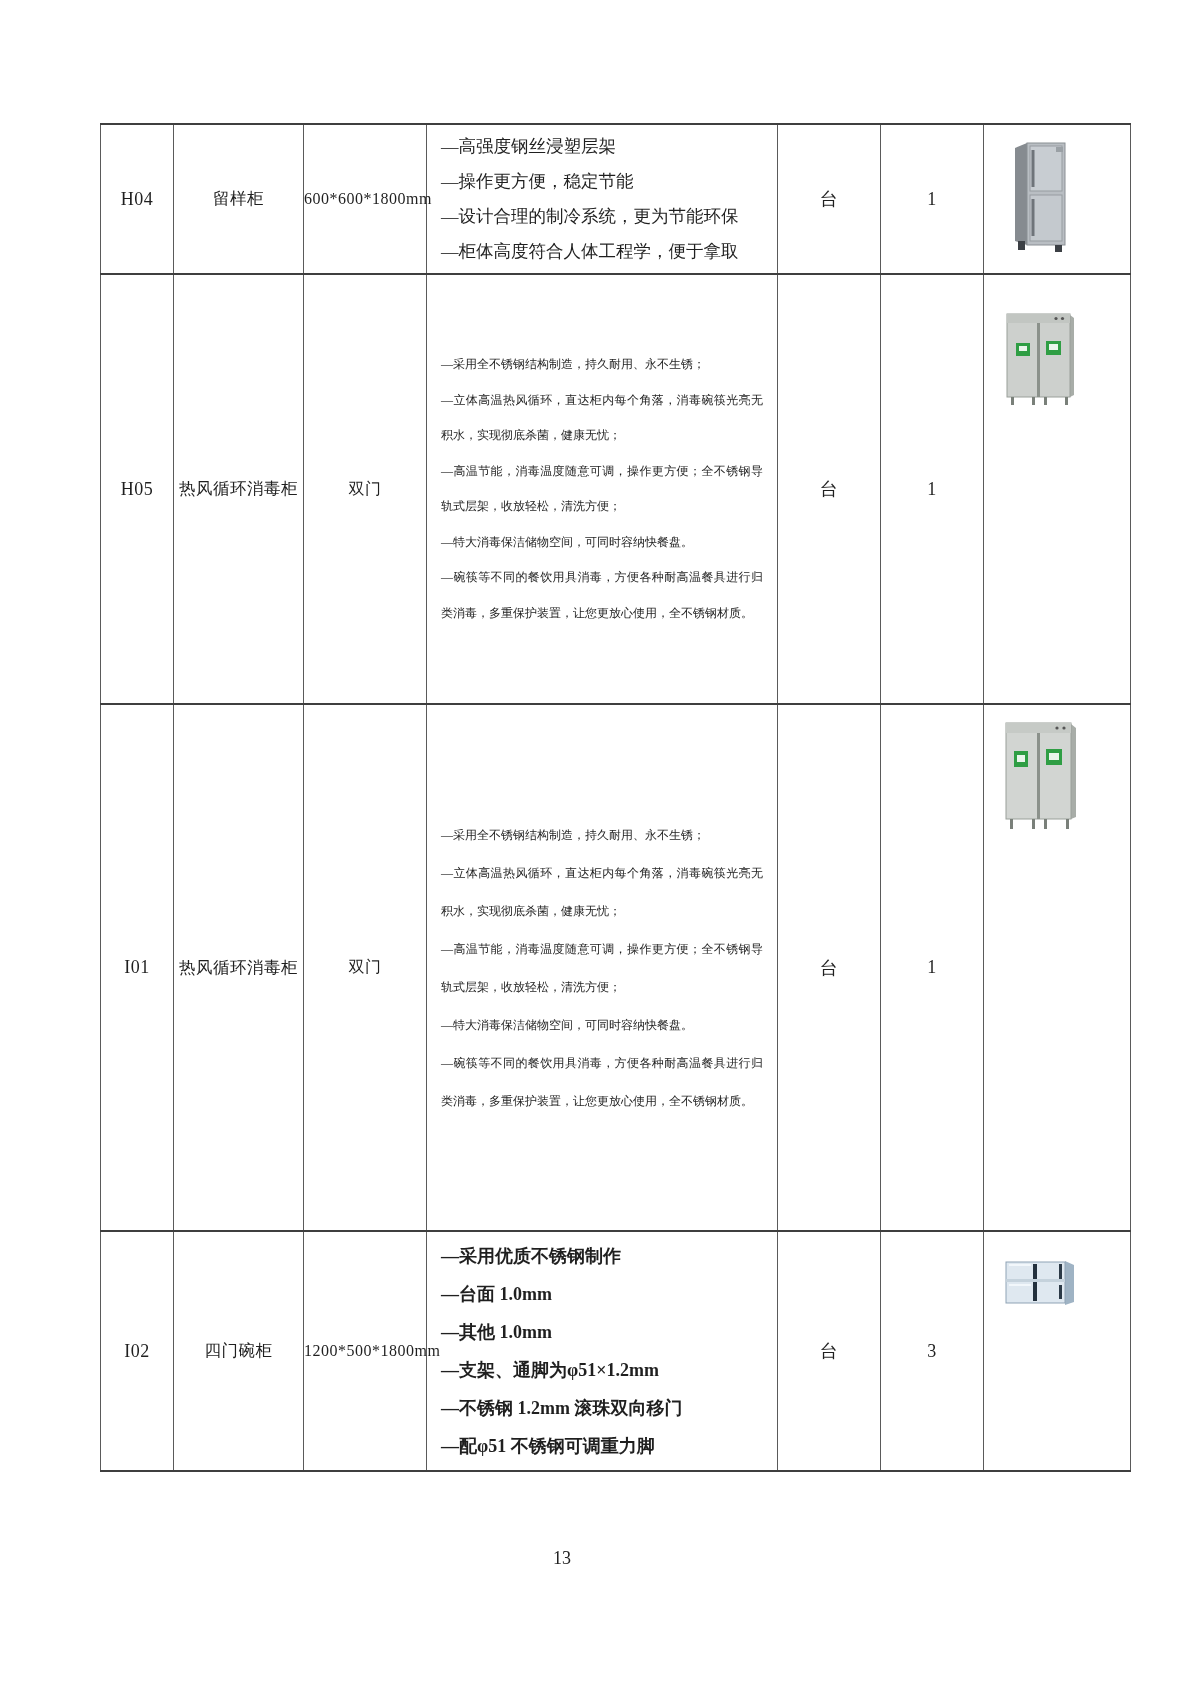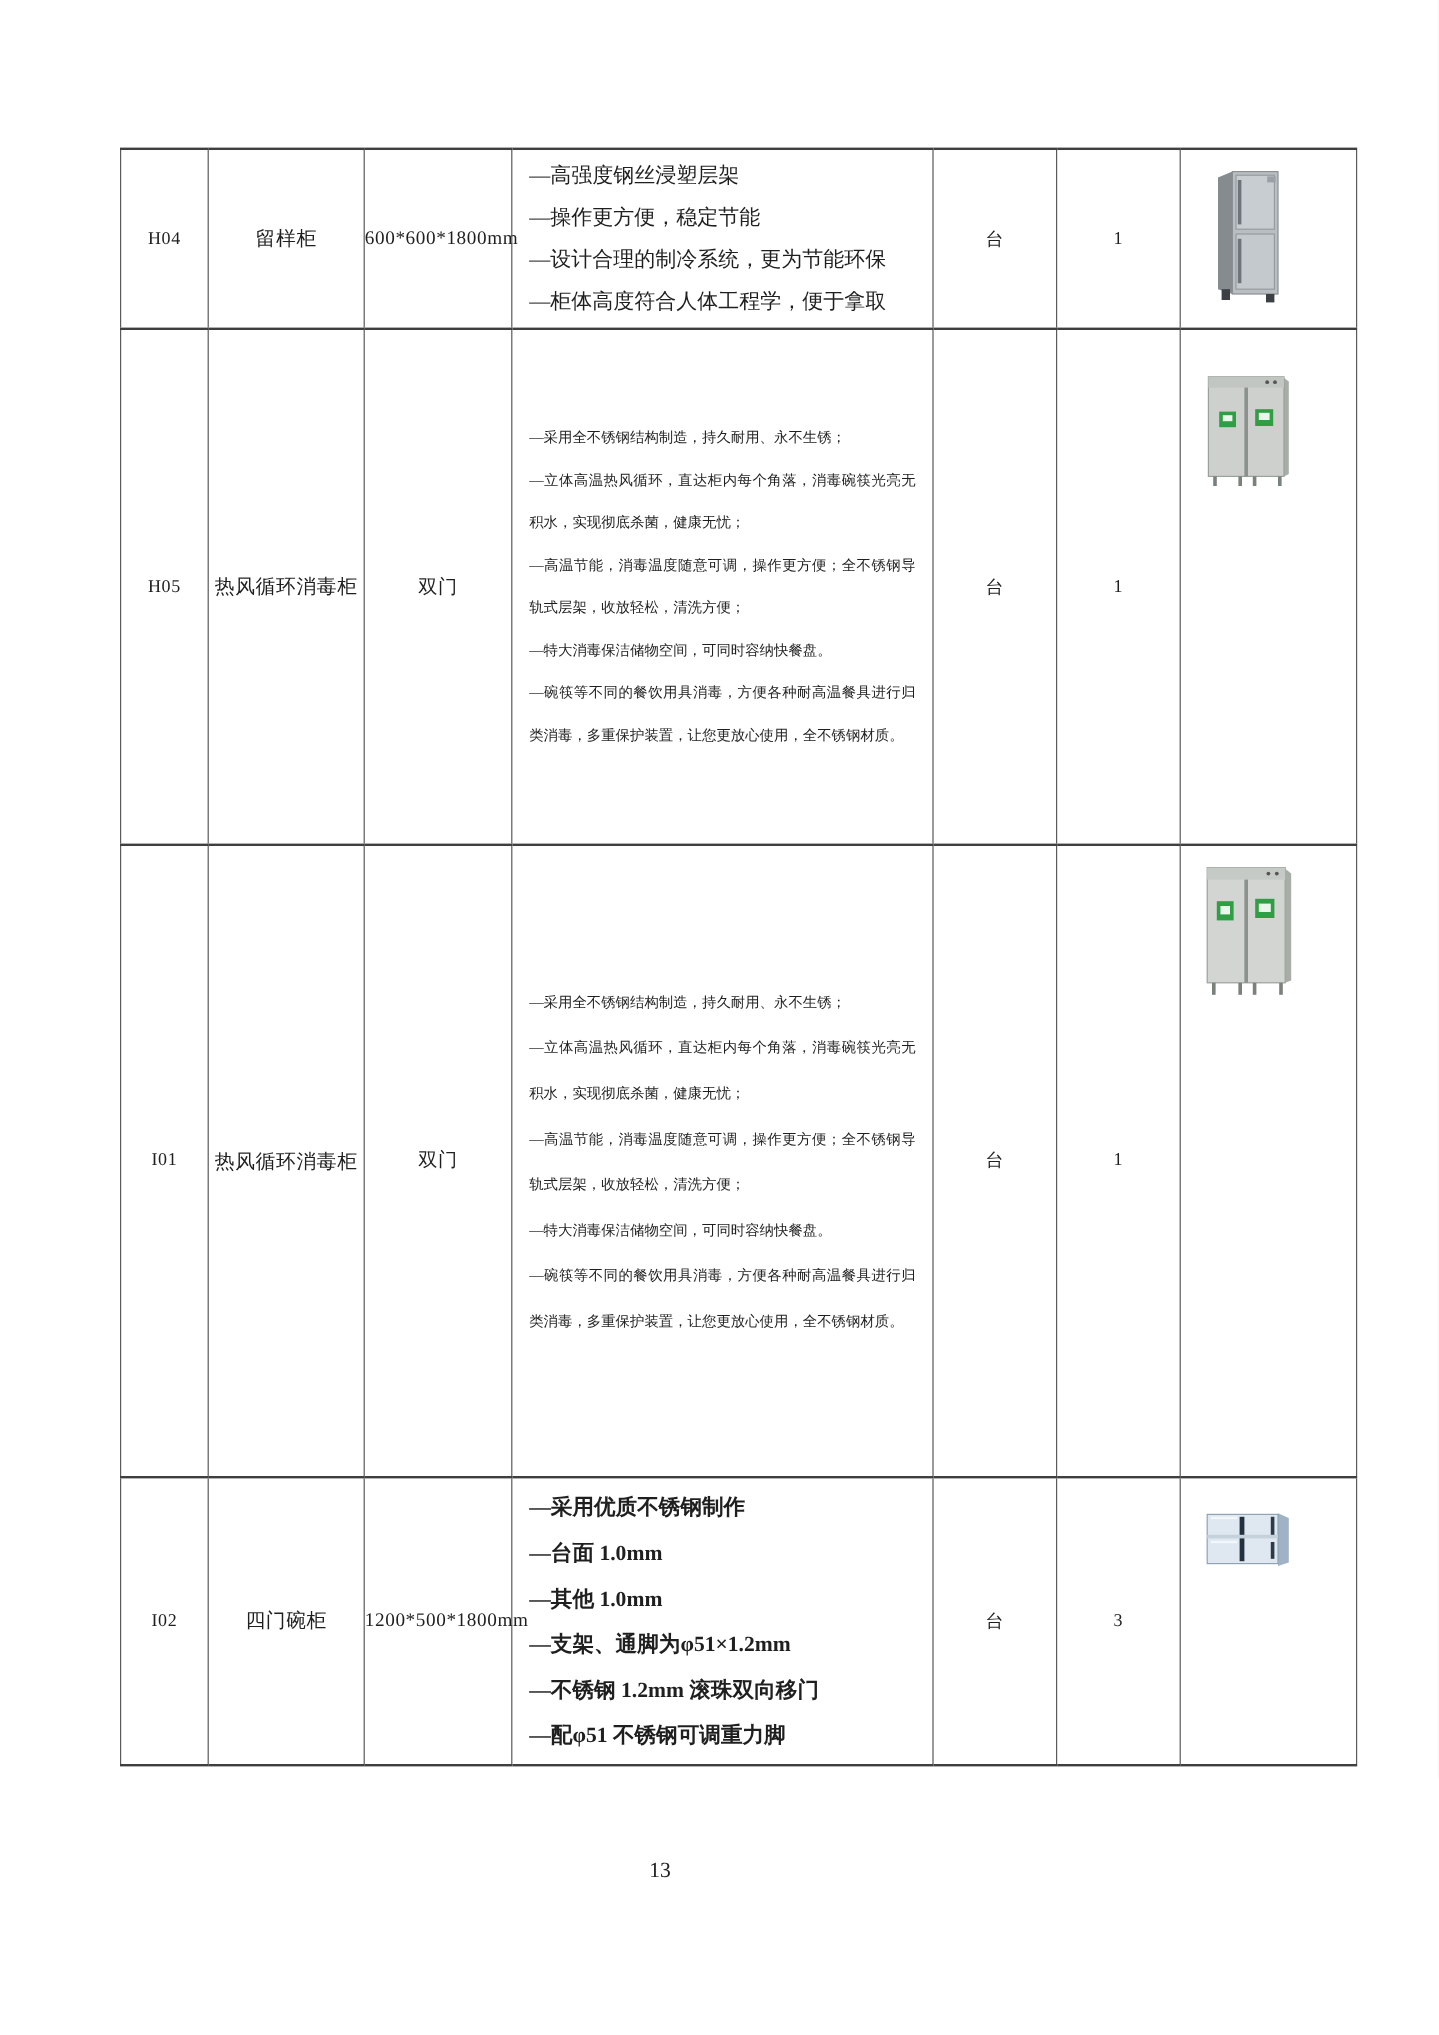--- a/index.html
+++ b/index.html
@@ -26,21 +26,21 @@
     vertical-align:middle;
     padding:0;
   }
   tr.r0 { height:145px; }
   tr.r1 { height:430px; }
   tr.r2 { height:527px; }
   tr.r3 { height:240px; }
 
   .c-id, .c-name, .c-spec, .c-unit, .c-qty {
     text-align:center;
-    font-size:15px;
+    font-size:18px;
     letter-spacing:0.5px;
   }
   .c-name { font-size:16.5px; }
   .c-spec { font-size:16px;text-align:center; }
 
   .c-desc { padding:4px 14px; }
   .c-desc p {
     margin:0;
     font-size:12px;
     text-align:justify;
@@ -59,20 +59,21 @@
 
   .photo { display:inline-block; }
 
   .page-number {
     position:absolute;
     top:1548px; left:0;
     width:1100px;
     text-align:center;
     font-size:18px;
     color:#222;
+    padding-left:12px;
   }
 </style>
 </head>
 <body>
 
 <div class="page">
 
   <table class="spec-table">
     <colgroup>
       <col style="width:73px">

